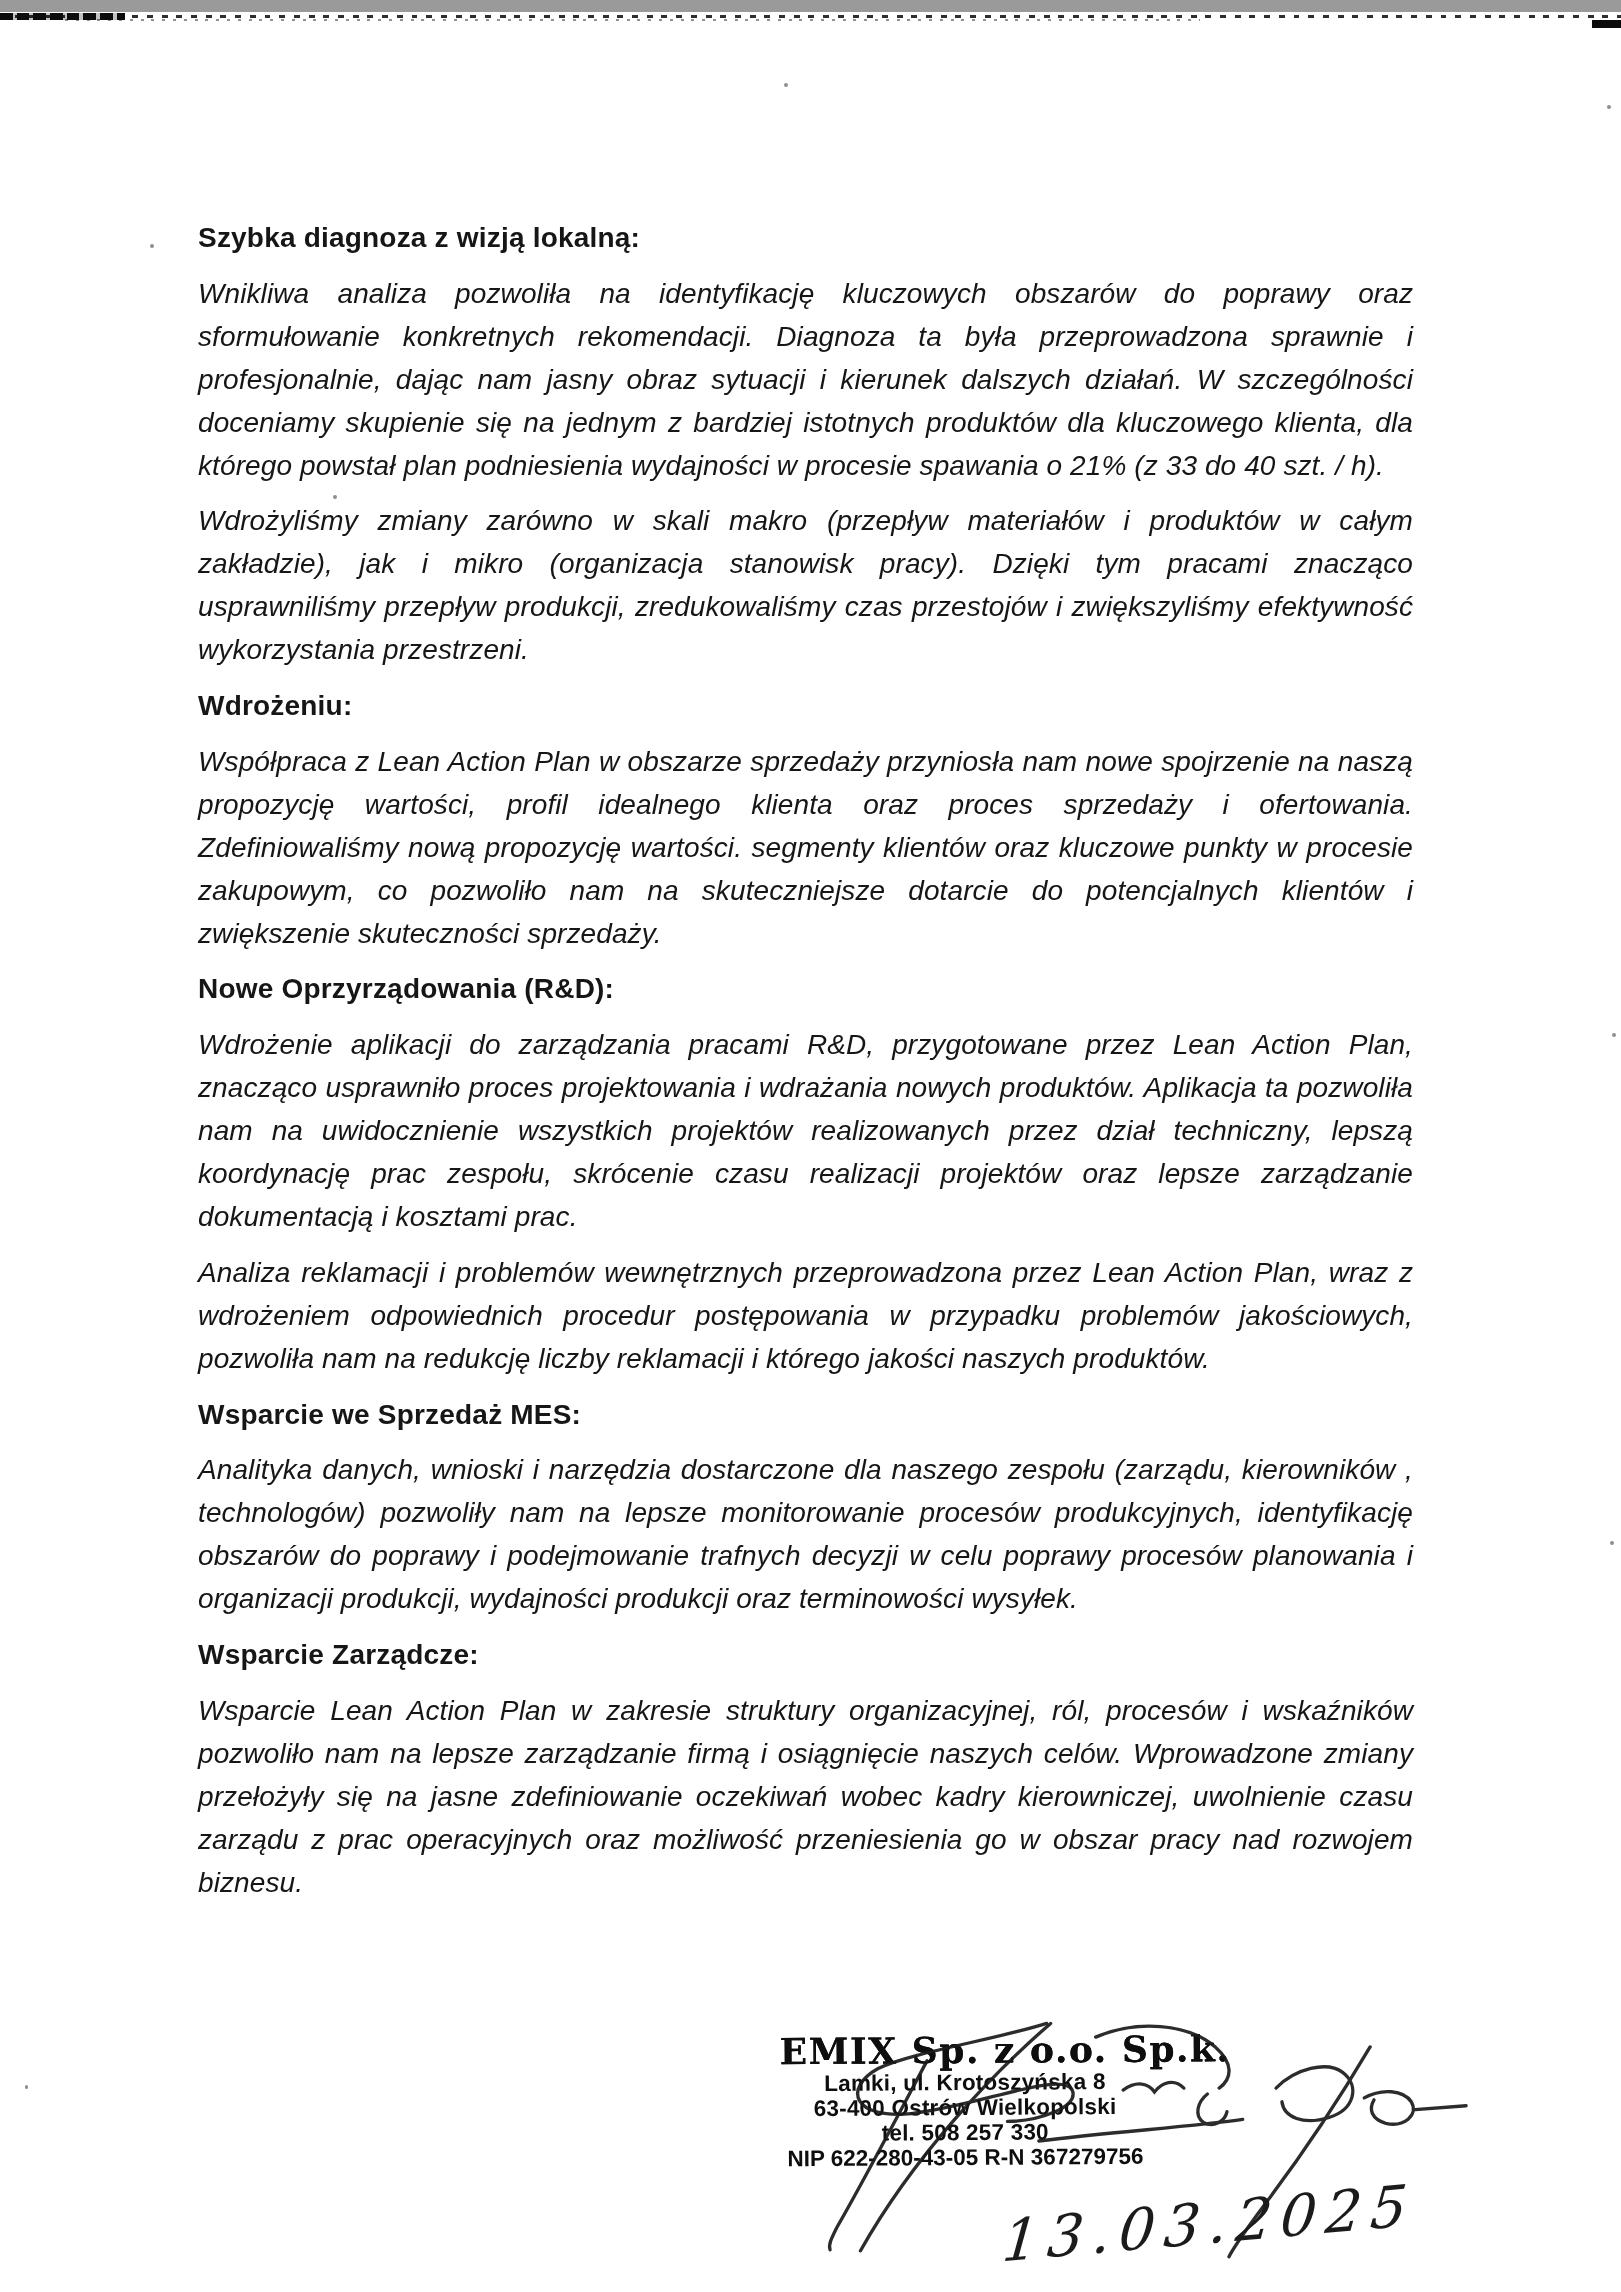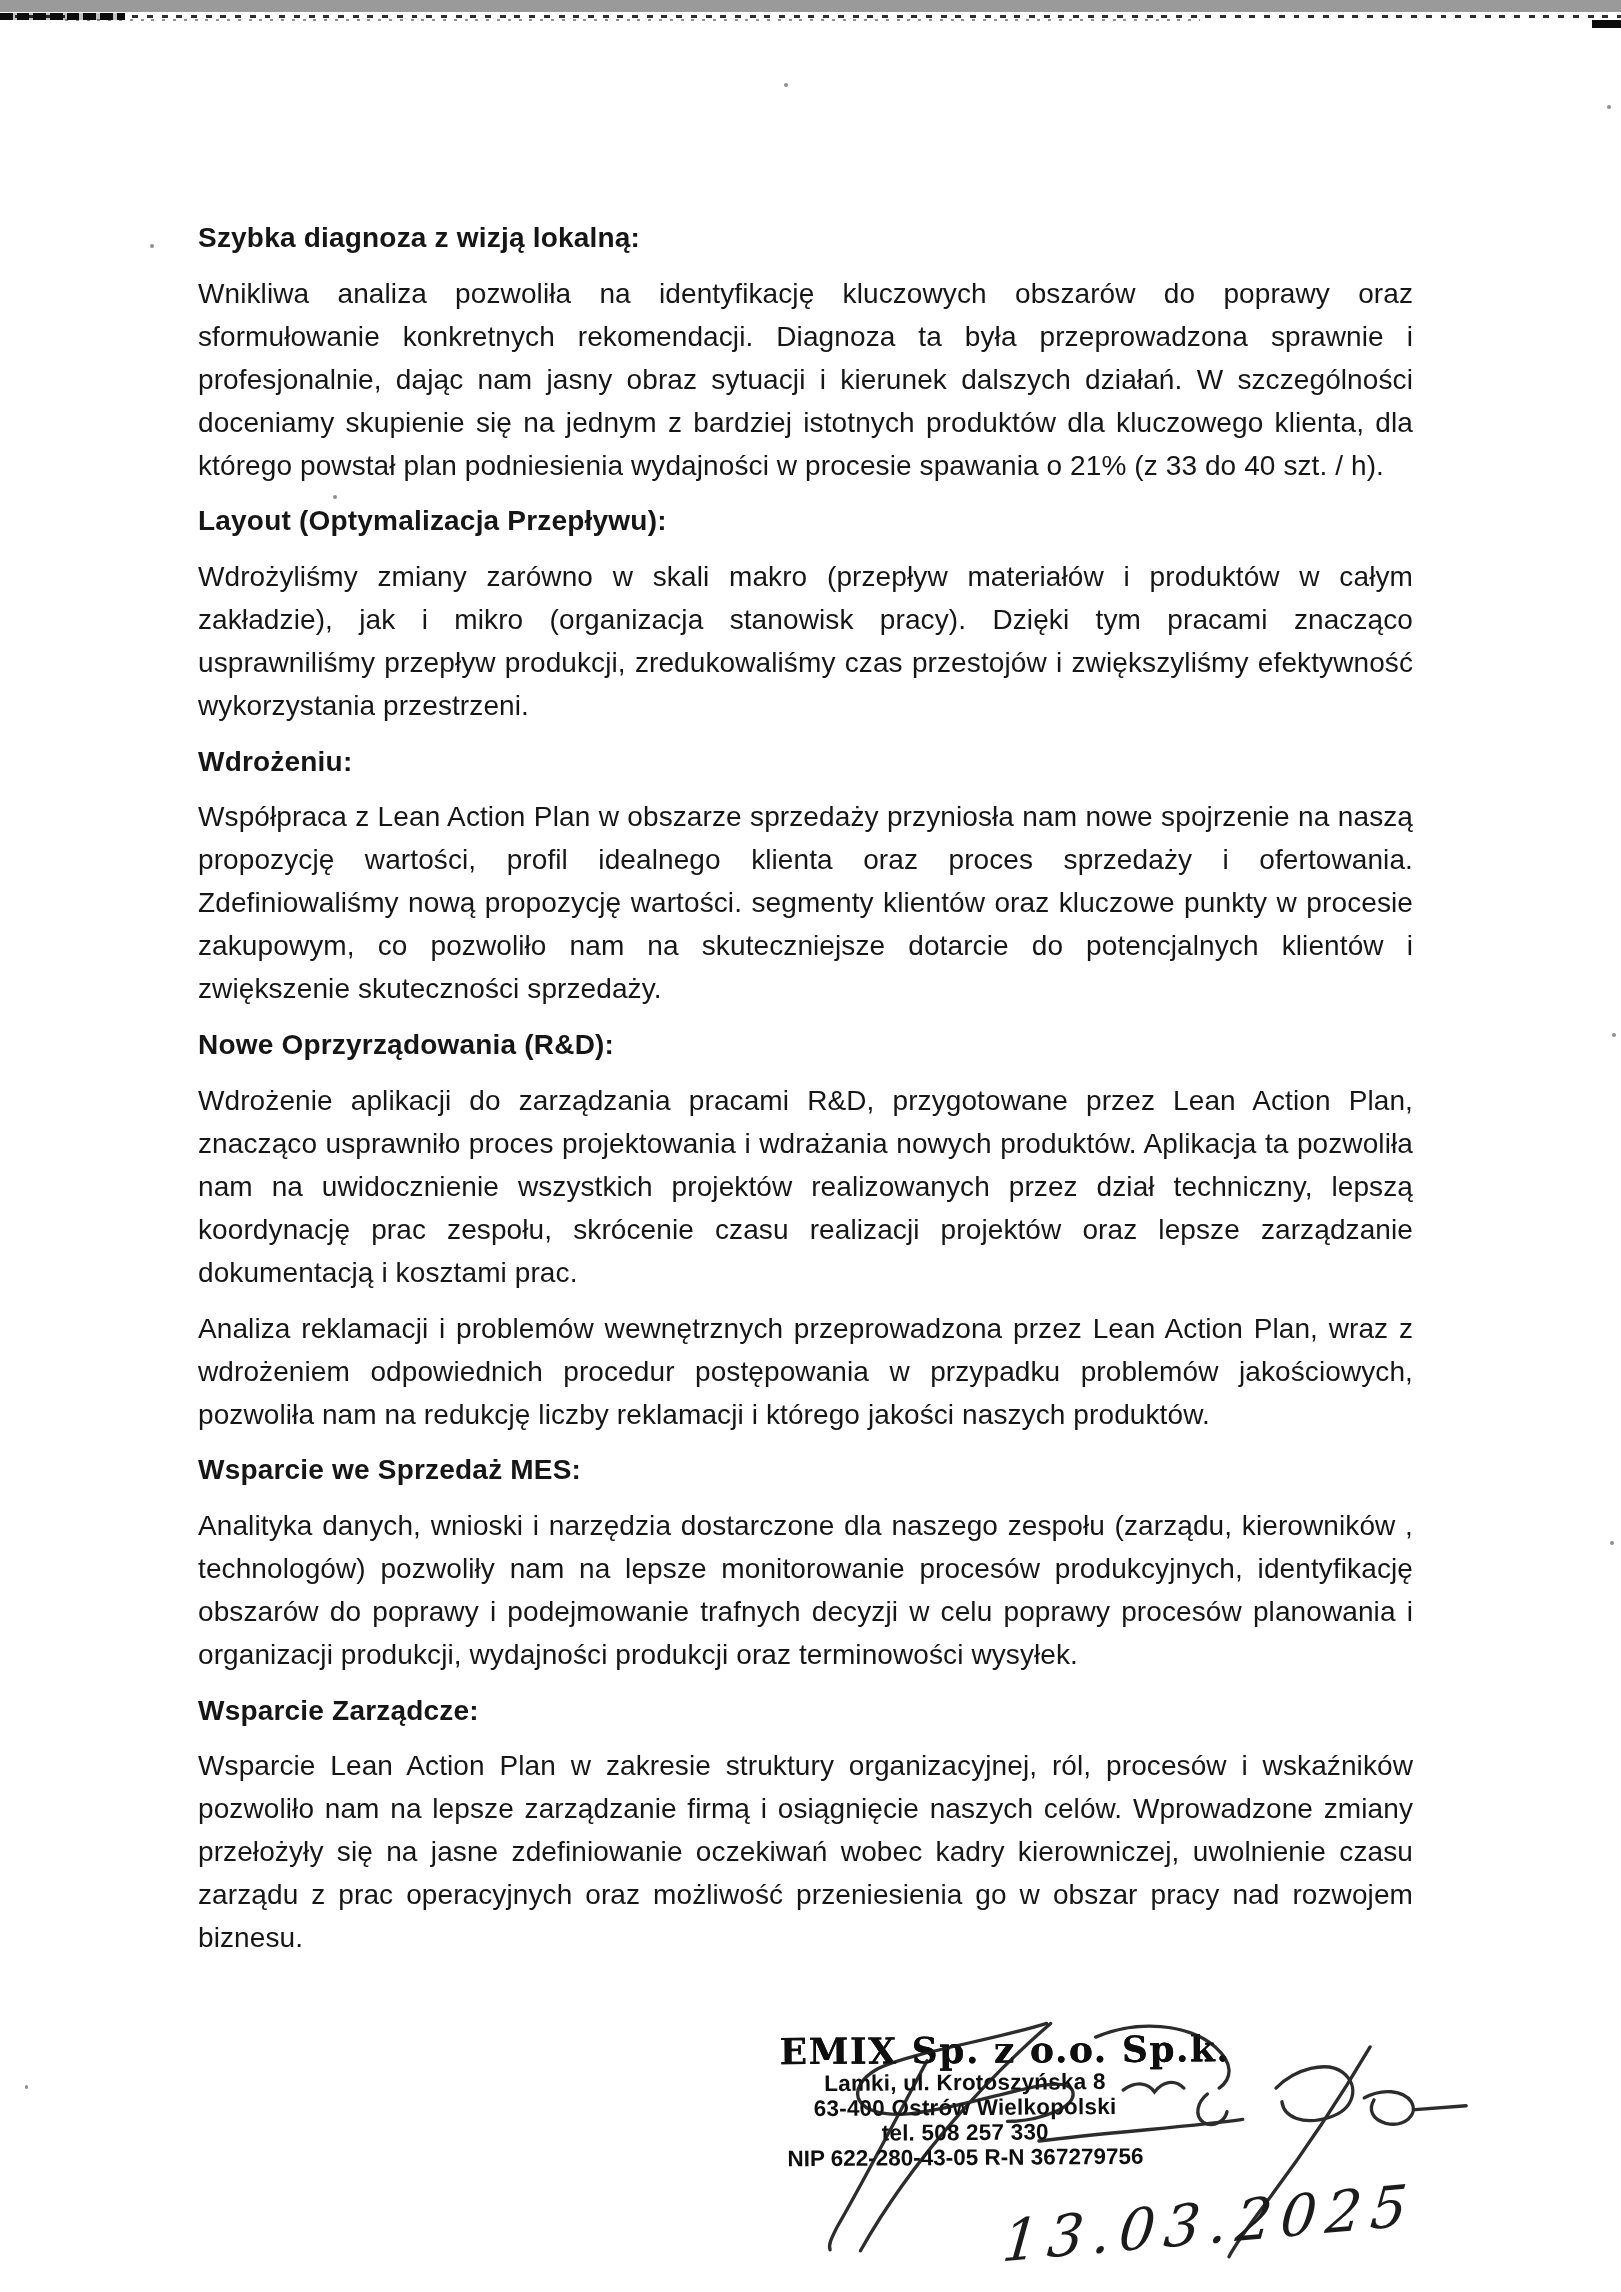--- a/index.html
+++ b/index.html
@@ -26,21 +26,21 @@
   .content{
     position:absolute;left:198px;top:204px;width:1215px;
     font-size:28px;line-height:43px;
     text-align:justify;
     letter-spacing:0.1px;
   }
   .content h3{
     font-size:28px;line-height:43px;font-weight:bold;
     margin:0 0 12.7px 0;text-align:left;letter-spacing:0.2px;
   }
-  .content p{margin:0 0 12.7px 0;}
+  .content p{margin:0 0 12.7px 0;font-style:italic;}
   
   .stamp{
     position:absolute;left:780px;top:2019px;width:370px;
     text-align:center;color:#1d1d1d;
     transform:rotate(-.4deg);
     filter:contrast(1.15);
   }
   .stamp .company{
     font-family:"DejaVu Serif",serif;font-weight:bold;
     font-size:36px;line-height:39px;letter-spacing:1.5px;
@@ -78,21 +78,20 @@
   <div class="artifact speck" style="left:1612px;top:1021px"></div>
   <div class="artifact speck" style="left:1610px;top:1529px"></div>
   <div class="artifact speck" style="left:24.5px;top:2073px"></div>
   <div class="artifact speck" style="left:83px;top:2287px"></div>
   <div class="artifact speck" style="left:127px;top:2289px"></div>
 
   <div class="content">
     <h3>Szybka diagnoza z wizją lokalną:</h3>
     <p>Wnikliwa analiza pozwoliła na identyfikację kluczowych obszarów do poprawy oraz sformułowanie konkretnych rekomendacji. Diagnoza ta była przeprowadzona sprawnie i profesjonalnie, dając nam jasny obraz sytuacji i kierunek dalszych działań. W szczególności doceniamy skupienie się na jednym z bardziej istotnych produktów dla kluczowego klienta, dla którego powstał plan podniesienia wydajności w procesie spawania o 21% (z 33 do 40 szt. / h).</p>
 
-    <h3>Layout (Optymalizacja Przepływu):</h3>
     <p>Wdrożyliśmy zmiany zarówno w skali makro (przepływ materiałów i produktów w całym zakładzie), jak i mikro (organizacja stanowisk pracy). Dzięki tym pracami znacząco usprawniliśmy przepływ produkcji, zredukowaliśmy czas przestojów i zwiększyliśmy efektywność wykorzystania przestrzeni.</p>
 
     <h3>Wdrożeniu:</h3>
     <p>Współpraca z Lean Action Plan w obszarze sprzedaży przyniosła nam nowe spojrzenie na naszą propozycję wartości, profil idealnego klienta oraz proces sprzedaży i ofertowania. Zdefiniowaliśmy nową propozycję wartości. segmenty klientów oraz kluczowe punkty w procesie zakupowym, co pozwoliło nam na skuteczniejsze dotarcie do potencjalnych klientów i zwiększenie skuteczności sprzedaży.</p>
 
     <h3>Nowe Oprzyrządowania (R&amp;D):</h3>
     <p>Wdrożenie aplikacji do zarządzania pracami R&amp;D, przygotowane przez Lean Action Plan, znacząco usprawniło proces projektowania i wdrażania nowych produktów. Aplikacja ta pozwoliła nam na uwidocznienie wszystkich projektów realizowanych przez dział techniczny, lepszą koordynację prac zespołu, skrócenie czasu realizacji projektów oraz lepsze zarządzanie dokumentacją i kosztami prac.</p>
 
     <p>Analiza reklamacji i problemów wewnętrznych przeprowadzona przez Lean Action Plan, wraz z wdrożeniem odpowiednich procedur postępowania w przypadku problemów jakościowych, pozwoliła nam na redukcję liczby reklamacji i którego jakości naszych produktów.</p>
 

